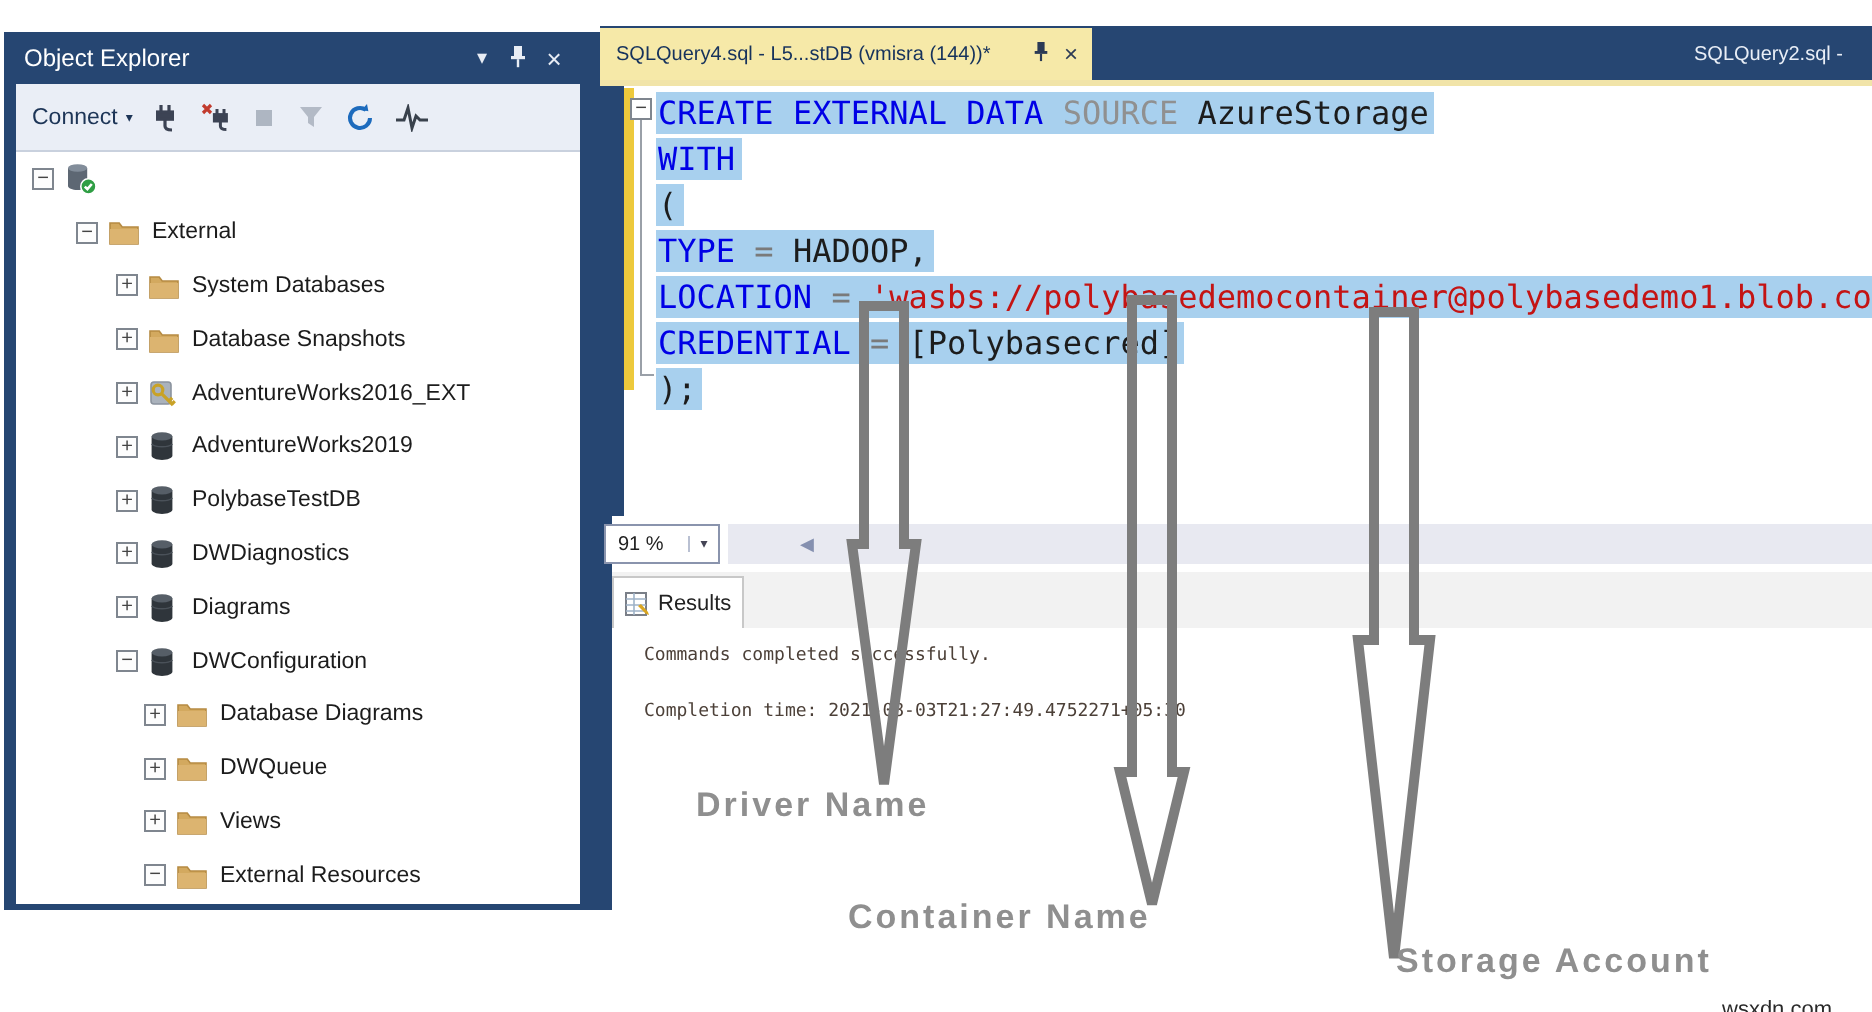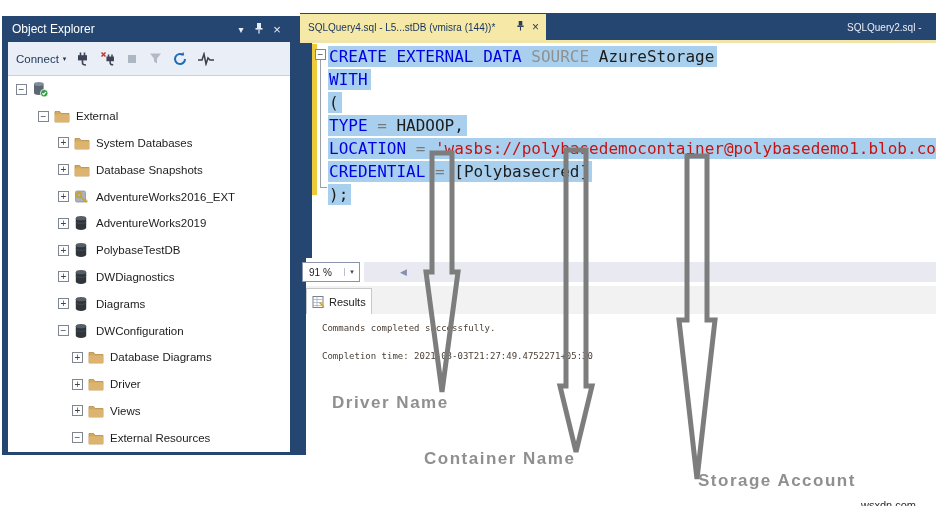--- a/index.html
+++ b/index.html
@@ -252,21 +252,21 @@
         <span class="tlabel">Database Diagrams</span>
       </div>
       <div class="trow" style="padding-left: 64px;">
         <span class="expbox">+</span>
         <span class="ticon">
           <svg width="16" height="14" viewBox="0 0 16 14">
             <path d="M1 2.5h4.6l1.5 2H15v8.5H1Z" fill="#d3a95f" stroke="#b68b43" stroke-width="0.8"></path>
             <path d="M1 5.5h14v7.5H1Z" fill="#dcb470"></path>
           </svg>
         </span>
-        <span class="tlabel">Driver</span>
+        <span class="tlabel">DWQueue</span>
       </div>
       <div class="trow" style="padding-left: 64px;">
         <span class="expbox">+</span>
         <span class="ticon">
           <svg width="16" height="14" viewBox="0 0 16 14">
             <path d="M1 2.5h4.6l1.5 2H15v8.5H1Z" fill="#d3a95f" stroke="#b68b43" stroke-width="0.8"></path>
             <path d="M1 5.5h14v7.5H1Z" fill="#dcb470"></path>
           </svg>
         </span>
         <span class="tlabel">Views</span>
@@ -333,18 +333,18 @@
       <div>Commands completed successfully.</div>
       <div>Completion time: 2021-08-03T21:27:49.4752271+05:30</div>
     </div>
 
   <svg class="abs arrows" width="936" height="506" viewBox="0 0 936 506">
     <path d="M432 153 L452 153 L452 272 L458 272 L442 392 L426 272 L432 272 Z" fill="none" stroke="#7d7d7d" stroke-width="5"></path>
     <path d="M566 150 L586 150 L586 386 L592 386 L576 452 L560 386 L566 386 Z" fill="none" stroke="#7d7d7d" stroke-width="5"></path>
     <path d="M687 156 L707 156 L707 320 L715 320 L697 479 L679 320 L687 320 Z" fill="none" stroke="#7d7d7d" stroke-width="5"></path>
   </svg>
 
-  <div class="abs anno" style="left:332px;top:393px;text-align:right;">Driver Name</div>
+  <div class="abs anno" style="left:348px;top:393px;text-align:right;">Driver Name</div>
   <div class="abs anno" style="left:698px;top:471px;">Storage Account</div>
   <div class="abs anno" style="left:424px;top:449px;">Container Name</div>
   <div class="abs watermark" style="left:861px;top:499px;">wsxdn.com</div>
 
 </div>
 
 </body></html>

